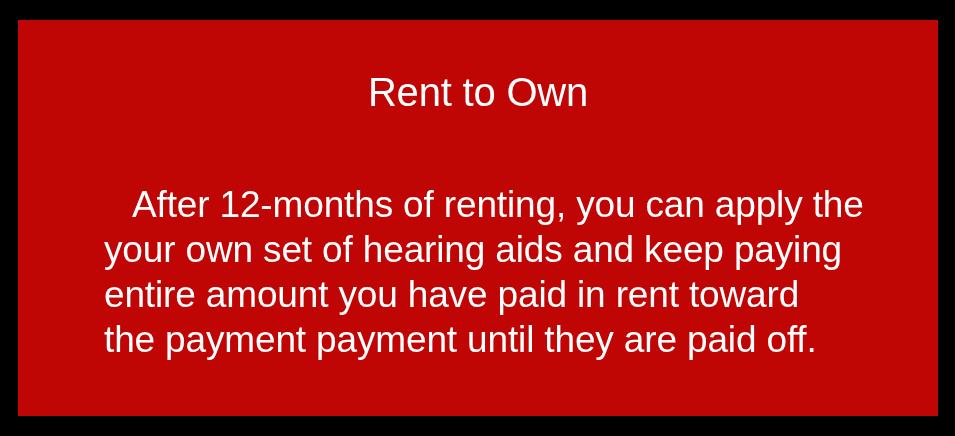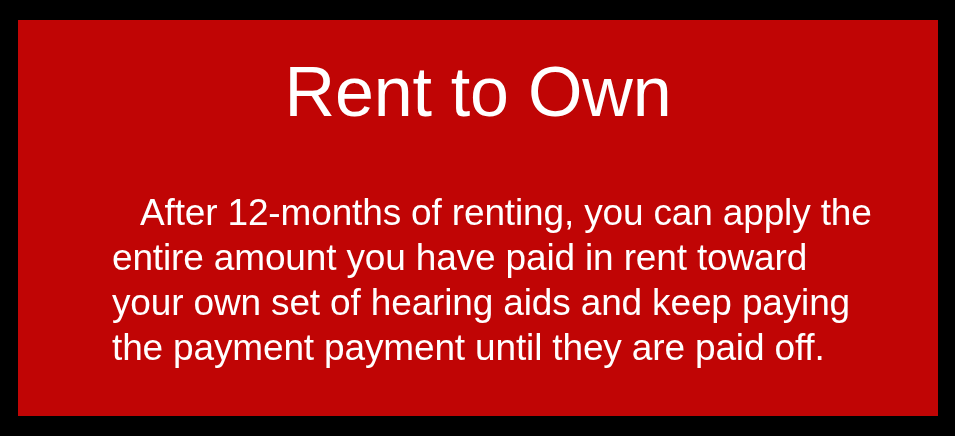--- a/index.html
+++ b/index.html
@@ -32,40 +32,40 @@
   }
 
   #slide-title {
     position: absolute;
     left: 0;
     top: 38px;
     width: 100%;
     text-align: center;
     color: #ffffff;
     font-family: "Liberation Sans", sans-serif;
-    font-size: 70px;
+    font-size: 40px;
     font-weight: normal;
     line-height: 68px;
     letter-spacing: -0.2px;
     margin: 0;
     white-space: nowrap;
   }
 
   #slide-body {
     position: absolute;
     left: 82px;
     top: 158px;
     width: 828px;
     color: #ffffff;
     font-family: "Liberation Sans", sans-serif;
     font-size: 37px;
     font-weight: normal;
     line-height: 45px;
     letter-spacing: -0.15px;
-    margin: 12px;
+    margin: 4px;
   }
 
   #slide-body .body-line {
     display: block;
     white-space: nowrap;
   }
 
   #slide-body .body-line.first-line {
     text-indent: 28px;
   }
@@ -74,20 +74,20 @@
 <body style="background: rgb(0, 0, 0);">
 
 <div id="slide-root" style="background: rgb(0, 0, 0);">
 
   <div id="content-panel" style="background: rgb(192, 5, 5);">
 
     <h1 id="slide-title" style="color: rgb(255, 255, 255);">Rent to Own</h1>
 
     <p id="slide-body" style="color: rgb(255, 255, 255);">
       <span class="body-line first-line">After 12-months of renting, you can apply the</span>
+      <span class="body-line">your own set of hearing aids and keep paying</span>
       <span class="body-line">entire amount you have paid in rent toward</span>
-      <span class="body-line">your own set of hearing aids and keep paying</span>
       <span class="body-line">the payment payment until they are paid off.</span>
     </p>
 
   </div>
 
 </div>
 
 </body></html>

